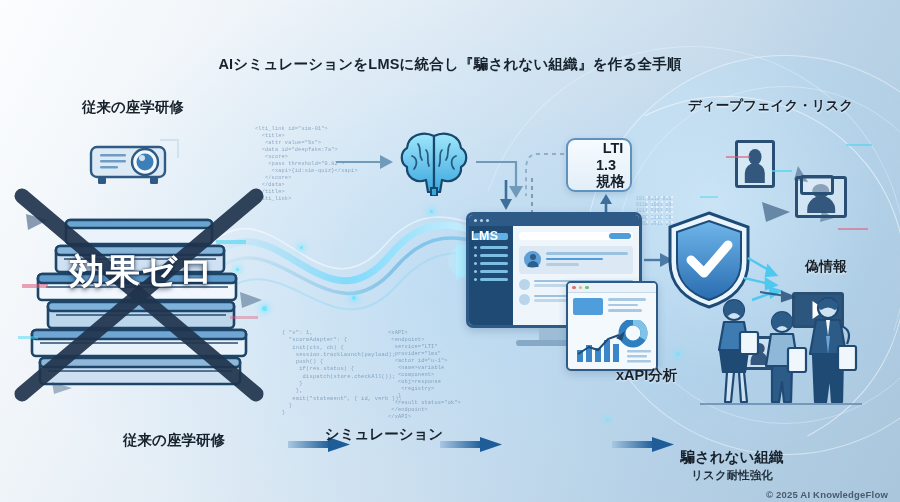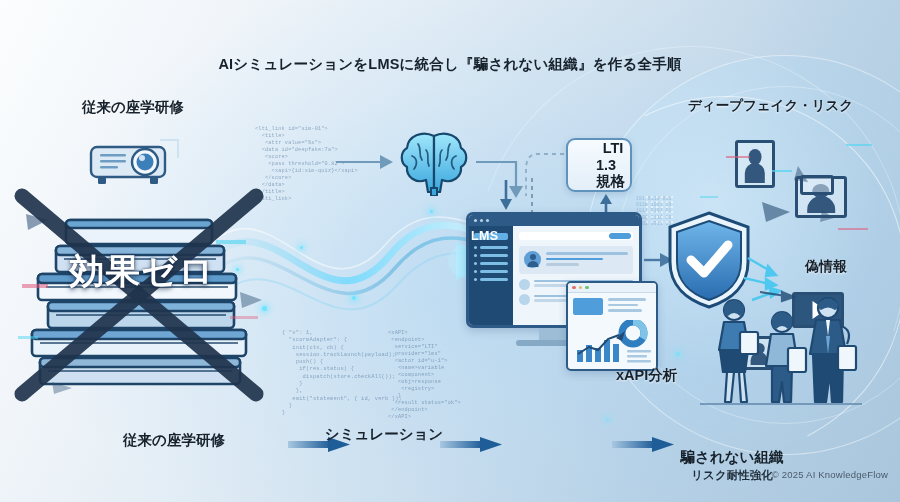--- a/index.html
+++ b/index.html
@@ -193,22 +193,22 @@
   .diag-arrow{ position:absolute; pointer-events:none; }
 
   
   .flow{ position:absolute; left:0; top:425px; width:900px; height:56px; }
   .flow-step{ position:absolute; text-align:center; color:#17222c; }
   .flow-step .main{ font-size:14.5px; font-weight:bold; line-height:1.28; display:block; white-space:nowrap; }
   .flow-step .sub{ font-size:11.5px; font-weight:bold; color:#1f2d3a; display:block; margin-top:1px; white-space:nowrap; }
   .flow-arrow{ position:absolute; top:12px; width:62px; height:15px; }
 
   .copyright{
-    position:absolute; right:12px; bottom:22px;
-    font-size:9.5px; color:#4a5b6b; font-weight:normal;
+    position:absolute; right:12px; bottom:2px;
+    font-size:9.5px; color:#4a5b6b; font-weight:bold;
     letter-spacing:.2px;
   }
 </style>
 </head>
 <body>
 
 <div id="infographic">
 
   <div class="globe">
     <div class="globe-arc" style="left:-40px;top:40px;width:360px;height:360px;transform:rotate(18deg);"></div>

